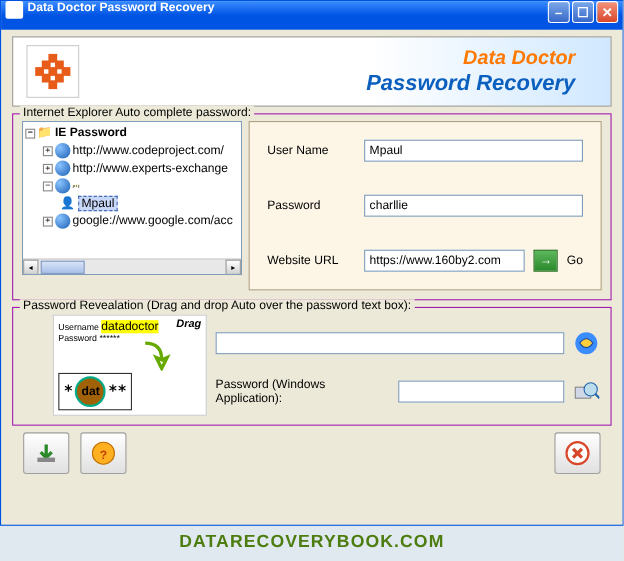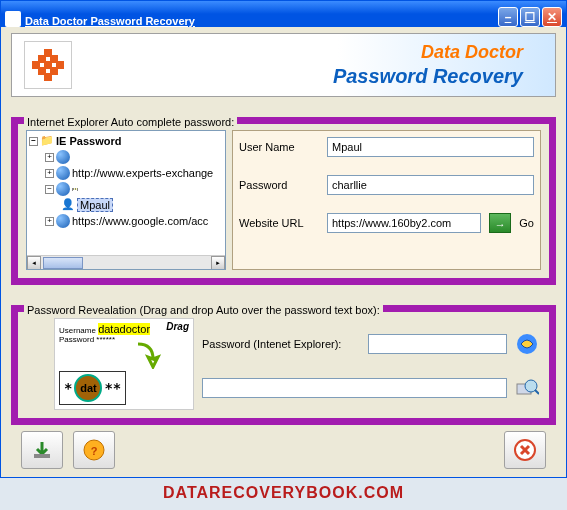--- a/index.html
+++ b/index.html
@@ -1,56 +1,56 @@
 <!DOCTYPE html>
 <html><head>
 <meta charset="utf-8">
 <style>
 * { box-sizing: border-box; margin: 0; padding: 0; font-family: Tahoma, sans-serif; font-size: 11px; }
 body { background: #e0e8f0; width: 567px; height: 510px; }
 
 .window { width: 567px; height: 478px; background: #ece9d8; border: 1px solid #0054e3; }
-.titlebar { height: 26px; background: linear-gradient(to bottom, #3b8cff 0%, #0054e3 50%, #0054e3 100%); display: flex; align-items: flex-end; padding: 0 4px; color: white; font-size: 12px; font-weight: bold; text-decoration: underline; }
+.titlebar { height: 26px; background: linear-gradient(to bottom, #3b8cff 0%, #0054e3 50%, #0054e3 100%); display: flex; align-items: flex-start; padding: 0 4px; color: white; font-size: 12px; font-weight: bold; }
 .titlebar-icon { width: 16px; height: 16px; background: #fff; margin-right: 4px; border-radius: 2px; }
 .titlebar-title { flex: 1; }
 .titlebar-btns { display: flex; gap: 2px; }
 .titlebar-btn { width: 20px; height: 20px; border: 1px solid #fff; border-radius: 3px; display: flex; align-items: center; justify-content: center; color: white; font-weight: bold; font-size: 12px; cursor: pointer; }
 .btn-min { background: linear-gradient(to bottom, #7ba7e8, #3768c9); }
 .btn-max { background: linear-gradient(to bottom, #7ba7e8, #3768c9); }
 .btn-close { background: linear-gradient(to bottom, #f5937a, #d9472b); }
 
 .content { padding: 6px 10px; }
 
 .header-banner { height: 64px; border: 1px solid #a0a0a0; background: linear-gradient(to right, #fff 0%, #fff 60%, #d0e8ff 100%); display: flex; align-items: center; padding: 0 12px; position: relative; }
 .header-logo { width: 48px; height: 48px; border: 1px solid #ccc; background: #fff; display: flex; align-items: center; justify-content: center; }
 .header-logo svg { width: 36px; height: 36px; }
 .header-text { margin-left: auto; text-align: right; padding-right: 20px; }
 .header-brand { color: #ff7800; font-size: 18px; font-weight: bold; font-style: italic; }
 .header-sub { color: #0b5fbf; font-size: 20px; font-weight: bold; font-style: italic; margin-top: 2px; }
 
-.fieldset { border: 7px solid #a21caf; margin-top: 20px; padding: 6px 8px 8px 8px; position: relative; }
+.fieldset { border: 1px solid #a21caf; margin-top: 6px; padding: 6px 8px 8px 8px; position: relative; }
 .fieldset-label { position: absolute; top: -8px; left: 6px; background: #ece9d8; padding: 0 3px; }
 
 .ie-section { display: flex; gap: 6px; }
 .tree-panel { width: 200px; height: 140px; background: #fff; border: 1px solid #7f9db9; overflow: auto; position: relative; }
 .tree { padding: 2px; }
 .tree-node { display: flex; align-items: center; gap: 2px; white-space: nowrap; padding: 1px 0; }
 .tree-node.root { font-weight: bold; }
 .tree-exp { width: 9px; height: 9px; border: 1px solid #888; display: inline-flex; align-items: center; justify-content: center; font-size: 8px; line-height: 1; background: #fff; }
 .tree-icon { width: 14px; height: 14px; display: inline-block; }
 .globe { background: radial-gradient(circle at 30% 30%, #8ac3ff, #1a5fb4); border-radius: 50%; }
 .tree-child { margin-left: 16px; }
 .tree-child2 { margin-left: 32px; }
 .tree-selected { background: #c8d8f8; border: 1px dashed #4a6fb8; padding: 0 2px; }
 .tree-hl { background: #ffffb0; border: 1px dotted #888; padding: 0 2px; }
 .hscroll { position: absolute; bottom: 0; left: 0; right: 0; height: 14px; background: #e8e8e8; border-top: 1px solid #ccc; display: flex; align-items: center; }
 .hscroll-btn { width: 14px; height: 14px; background: linear-gradient(#fff,#d0d0d0); border: 1px solid #999; display: flex; align-items: center; justify-content: center; font-size: 7px; }
 .hscroll-thumb { width: 40px; height: 12px; background: linear-gradient(#d8e4f8,#a8c0e8); border: 1px solid #7a95c4; margin-left: 2px; }
 
-.fields-panel { flex: 1; background: #fdf5e6; border: 1px solid #b0a080; padding: 6px; display: flex; flex-direction: column; gap: 18px; }
+.fields-panel { flex: 1; background: #fdf5e6; border: 1px solid #b0a080; padding: 16px; display: flex; flex-direction: column; gap: 30px; }
 .field-row { display: flex; align-items: center; gap: 8px; }
 .field-label { width: 80px; }
 .field-input { flex: 1; height: 20px; border: 1px solid #7f9db9; background: #fff; padding: 0 4px; display: flex; align-items: center; }
 .go-btn { width: 22px; height: 20px; background: linear-gradient(#5db85d,#2a8a2a); border: 1px solid #1a6a1a; color: white; display: flex; align-items: center; justify-content: center; font-weight: bold; cursor: pointer; }
 
 .reveal-body { display: flex; gap: 8px; padding-left: 28px; }
 .reveal-illus { width: 140px; height: 92px; background: #fff; border: 1px solid #ccc; position: relative; padding: 4px; }
 .illus-top { font-size: 8px; }
 .illus-drag { position: absolute; top: 2px; right: 4px; font-weight: bold; font-style: italic; font-size: 10px; }
 .illus-arrow { position: absolute; top: 20px; right: 30px; width: 30px; height: 30px; }
@@ -60,21 +60,21 @@
 .reveal-fields { flex: 1; display: flex; flex-direction: column; gap: 16px; padding-top: 12px; }
 .reveal-row { display: flex; align-items: center; gap: 6px; }
 .reveal-label { width: 160px; }
 .reveal-input { flex: 1; height: 20px; border: 1px solid #7f9db9; background: #fff; }
 .reveal-icon { width: 28px; height: 28px; display: flex; align-items: center; justify-content: center; }
 
 .toolbar { display: flex; gap: 10px; padding: 6px 10px 0 10px; align-items: center; }
 .tool-btn { width: 42px; height: 38px; border: 1px solid #a0a0a0; background: linear-gradient(#fff,#e0e0e0); border-radius: 3px; display: flex; align-items: center; justify-content: center; cursor: pointer; }
 .spacer { flex: 1; }
 
-.watermark { text-align: center; color: #b91c1c; font-size: 16px; font-weight: bold; letter-spacing: 1px; margin-top: 6px; font-family: Arial; }
+.watermark { text-align: center; color: #4d7c0f; font-size: 16px; font-weight: bold; letter-spacing: 1px; margin-top: 6px; font-family: Arial; }
 </style>
 </head>
 <body>
 
 <div class="window">
   <div class="titlebar">
     <div class="titlebar-icon"></div>
     <div class="titlebar-title">Data Doctor Password Recovery</div>
     <div class="titlebar-btns">
       <div class="titlebar-btn btn-min">–</div>
@@ -113,39 +113,40 @@
         <div class="tree-panel">
           <div class="tree">
             <div class="tree-node root">
               <span class="tree-exp">−</span>
               <span class="tree-icon">📁</span>
               <span>IE Password</span>
             </div>
             <div class="tree-node tree-child">
                 <span class="tree-exp">+</span>
                 <span class="tree-icon globe"></span>
+                <span>http://www.codeproject.com/</span>
               </div>
             <div class="tree-node tree-child">
                 <span class="tree-exp">+</span>
                 <span class="tree-icon globe"></span>
                 <span>http://www.experts-exchange</span>
               </div>
             <div class="tree-node tree-child">
                 <span class="tree-exp">−</span>
                 <span class="tree-icon globe"></span>
                 <span class="tree-hl"></span>
               </div>
             <div class="tree-node tree-child2">
                 <span class="tree-icon">👤</span>
                 <span class="tree-selected">Mpaul</span>
               </div>
             <div class="tree-node tree-child">
                 <span class="tree-exp">+</span>
                 <span class="tree-icon globe"></span>
-                <span>https://www.google.com/acc</span>
+                <span>google://www.google.com/acc</span>
               </div>
           </div>
           <div class="hscroll">
             <div class="hscroll-btn">◂</div>
             <div class="hscroll-thumb"></div>
             <div style="flex:1"></div>
             <div class="hscroll-btn">▸</div>
           </div>
         </div>
 
@@ -180,30 +181,30 @@
         <div class="reveal-illus">
           <div class="illus-top">Username <span style="background:#ff0">datadoctor</span><br>Password ******</div>
           <div class="illus-drag">Drag</div>
           <svg class="illus-arrow" viewBox="0 0 30 30">
               <path d="M5 5 Q 20 5 20 20 L15 18 L20 28 L25 18 L20 20" fill="none" stroke="#6a0" stroke-width="3"></path>
             </svg>
           <div class="illus-lens-box">*<span class="illus-lens">dat</span>**</div>
         </div>
         <div class="reveal-fields">
           <div class="reveal-row">
-            <div class="reveal-label">Password (Intenet Explorer):</div>
             <div class="reveal-input"></div>
             <div class="reveal-icon">
                 <svg width="24" height="24">
                   <circle cx="12" cy="12" r="10" fill="#3b8cff"></circle>
                   <path d="M6 12 Q12 4 18 12 Q12 20 6 12" fill="#ffcf3b" stroke="#1a4a9a"></path>
                 </svg>
               </div>
           </div>
           <div class="reveal-row">
+            <div class="reveal-label">Password (Windows Application):</div>
             <div class="reveal-input"></div>
             <div class="reveal-icon">
                 <svg width="24" height="24">
                   <rect x="2" y="8" width="14" height="10" fill="#d0d8e8" stroke="#888"></rect>
                   <circle cx="16" cy="10" r="6" fill="#bde" stroke="#26a"></circle>
                   <line x1="20" y1="14" x2="24" y2="18" stroke="#26a" stroke-width="2"></line>
                 </svg>
               </div>
           </div>
         </div>

